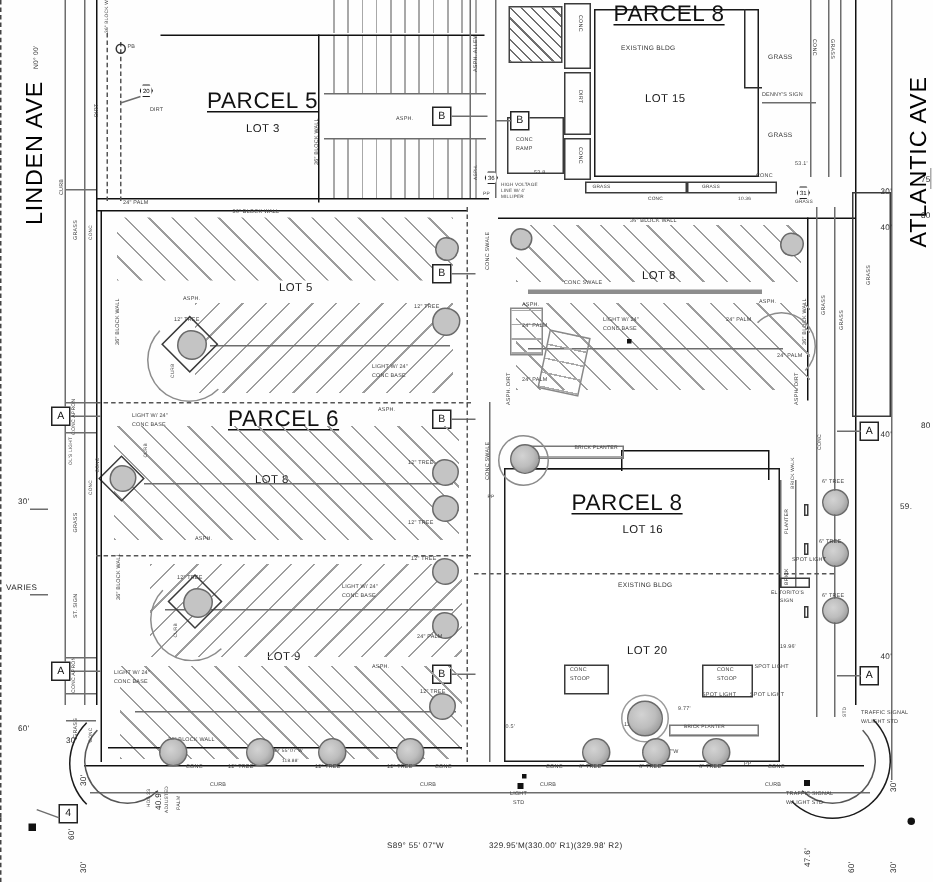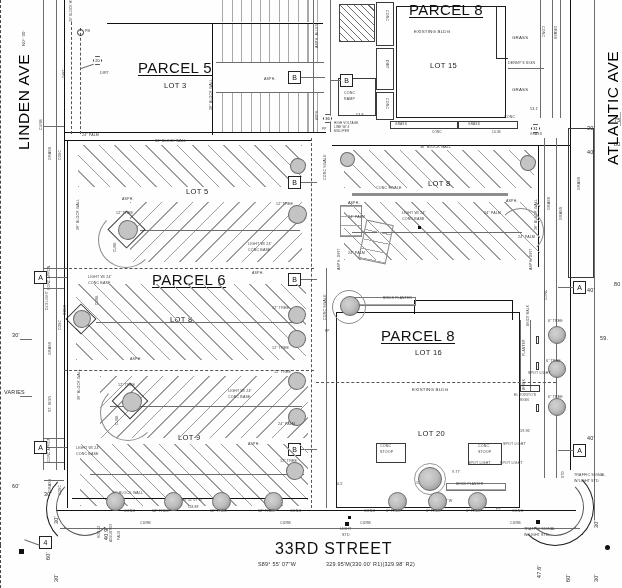--- a/index.html
+++ b/index.html
@@ -85,21 +85,20 @@
   <div class="arc" style="left:46px;top:470px;width:76px;height:76px;border:1.3px solid #1a1a1a;border-right-color:transparent;border-top-color:transparent;border-bottom-color:transparent;clip-path:polygon(0 0,100% 0,100% 100%,0 100%);"></div>
   <div class="arc" style="left:56px;top:478px;width:56px;height:56px;border:1px solid #555;border-right-color:transparent;border-top-color:transparent;"></div>
 
   <div class="arc" style="left:516px;top:468px;width:76px;height:76px;border:1.3px solid #1a1a1a;border-left-color:transparent;border-top-color:transparent;"></div>
   <div class="arc" style="left:526px;top:478px;width:56px;height:56px;border:1px solid #555;border-left-color:transparent;border-top-color:transparent;"></div>
 
   <div class="t xl rot90" style="left:16px;top:150px;">LINDEN AVE</div>
   <div class="t xs rot90" style="left:22px;top:46px;">N0° 00'</div>
   <div class="t xl rot90" style="left:605px;top:165px;">ATLANTIC AVE</div>
 
-  <div class="t street" style="left:275px;top:541px;">33RD STREET</div>
   <div class="t sm" style="left:258px;top:562px;">S89° 55' 07"W</div>
   <div class="t sm" style="left:326px;top:562px;">329.95'M(330.00' R1)(329.98' R2)</div>
 
   <div class="ln hl heavy" style="left:107px;top:23px;width:216px;"></div>
   <div class="ln vl heavy" style="left:212px;top:23px;height:112px;width:1.3px;"></div>
   <div class="ln hl heavy" style="left:64px;top:132px;width:262px;"></div>
 
   <div class="t tiny rot90" style="left:63px;top:78px;">DIRT</div>
   <div class="t tiny" style="left:100px;top:72px;">DIRT</div>
   <div class="dash v" style="left:80px;top:28px;height:106px;"></div>

